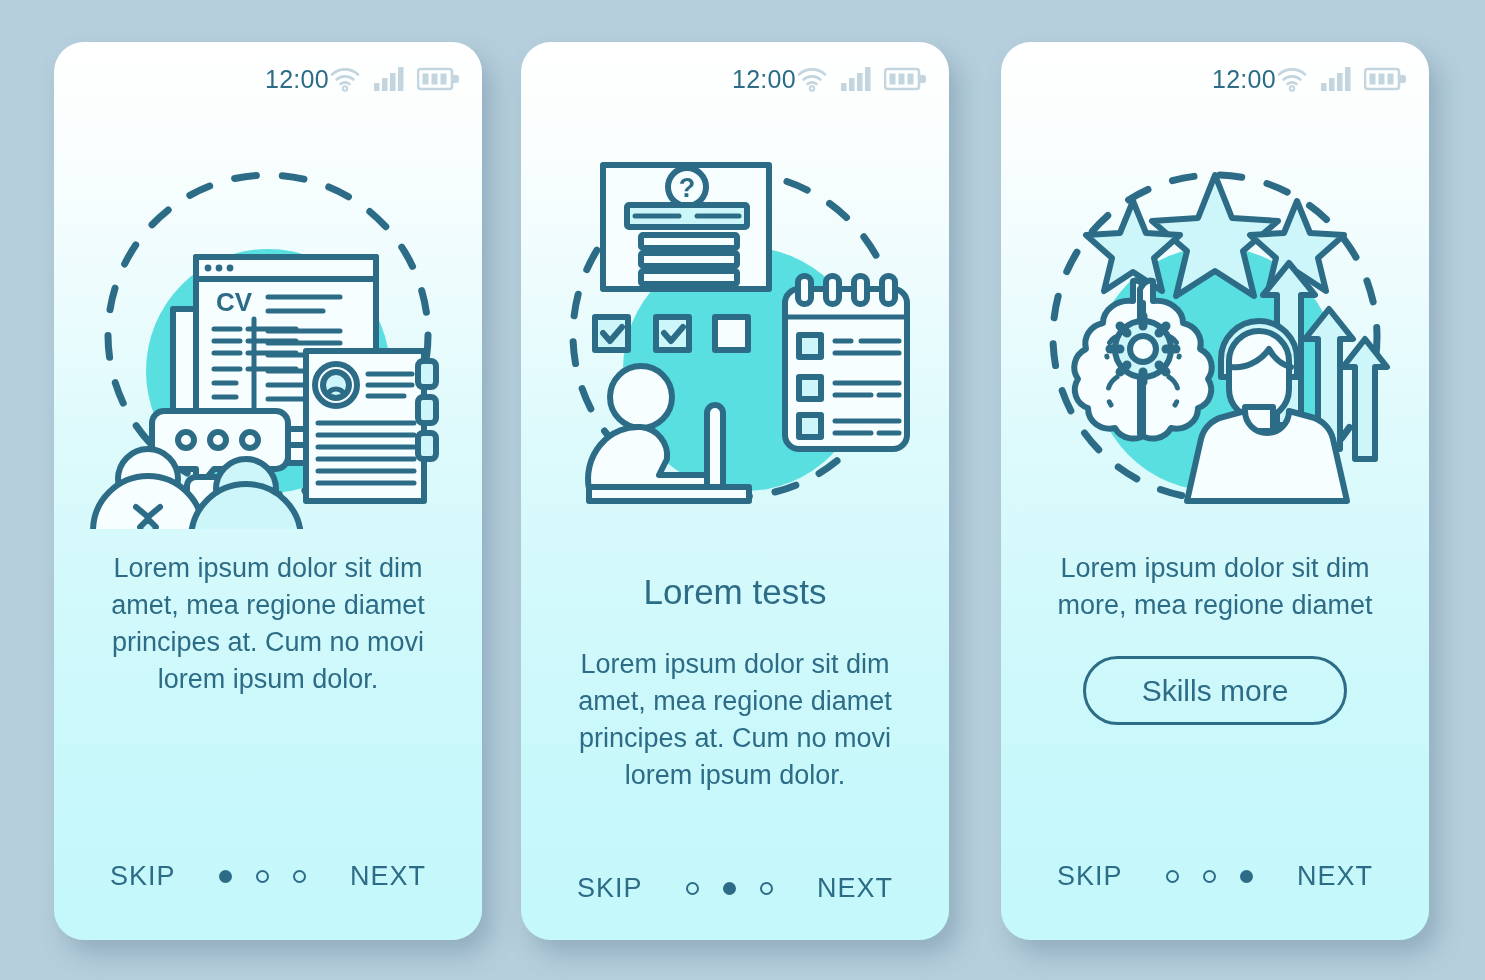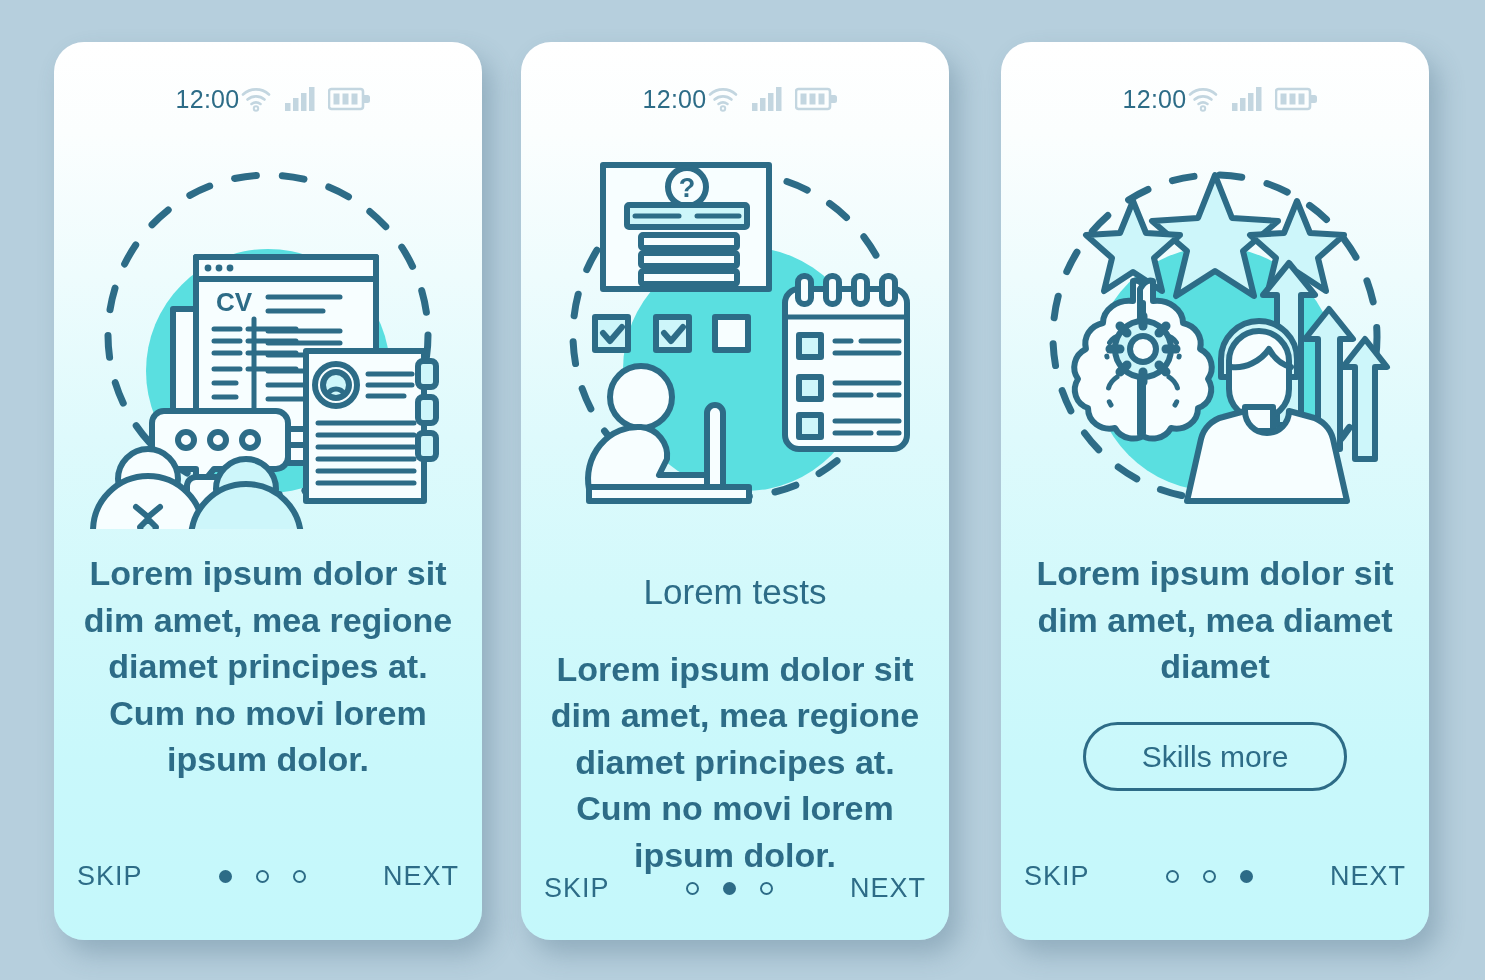--- a/index.html
+++ b/index.html
@@ -41,23 +41,22 @@
   #card-2 { left: 521px; }
   #card-3 { left: 1001px; }
 
   
   .status-bar {
     position: absolute;
     top: 0; left: 0; right: 0;
     height: 74px;
     display: flex;
     align-items: center;
-    justify-content: center;
+    justify-content: flex-end;
     padding: 0 23px 0 32px;
-    margin-top: 20px;
   }
   .status-time {
     font-size: 25px;
     color: #2d6c87;
     letter-spacing: 0.3px;
   }
   .status-icons {
     display: flex;
     align-items: center;
     gap: 12px;
@@ -91,24 +90,24 @@
   .slide-title {
     font-size: 35px;
     line-height: 1.13;
     color: #2d6c87;
     font-weight: 400;
     margin-bottom: 16px;
   }
   #card-2 .slide-title { margin-bottom: 34px; }
 
   .slide-body {
-    font-size: 34px;
+    font-size: 27px;
     line-height: 1.37;
     color: #2d6c87;
-    font-weight: 700;
+    font-weight: 400;
   }
 
   .learn-more-btn {
     display: inline-block;
     margin-top: 32px;
     padding: 15px 56px;
     font-size: 30px;
     color: #2d6c87;
     background: transparent;
     border: 3px solid #2d6c87;
@@ -119,21 +118,21 @@
   }
 
   
   .nav-row {
     position: absolute;
     left: 0; right: 0;
     height: 40px;
     display: flex;
     align-items: center;
     justify-content: space-between;
-    padding: 0 23px;
+    padding: 0 56px;
   }
   #card-1 .nav-row { top: 814px; }
   #card-2 .nav-row { top: 826px; }
   #card-3 .nav-row { top: 814px; }
 
   .nav-label {
     font-size: 27px;
     color: #2d6c87;
     letter-spacing: 1px;
     background: none;
@@ -507,21 +506,21 @@
 
         <path class="p3" d="M196 220 a38 38 0 0 1 76 0 v18 h-76 z"></path>
         <path class="w3" d="M204 222 a30 30 0 0 1 60 0 v28 a30 30 0 0 1 -60 0 z"></path>
         <path class="l3" d="M206 228 c14 2 30 -6 38 -18 c5 9 13 16 22 18"></path>
         <path class="w3" d="M220 268 h28 v24 h-28 z"></path>
         <path class="w3" d="M162 362 l14 -62 a30 30 0 0 1 22 -22 l22 -6 a22 22 0 0 0 44 0 l22 6 a30 30 0 0 1 22 22 l14 62 z"></path>
       </svg>
     </div>
 
     <div class="text-block">
-      <p class="slide-body">Lorem ipsum dolor sit dim amet, mea diamet diamet</p>
+      <p class="slide-body">Lorem ipsum dolor sit dim more, mea regione diamet</p>
       <button class="learn-more-btn">Skills more</button>
     </div>
 
     <div class="nav-row">
       <button class="nav-label">SKIP</button>
       <div class="dots">
         <span class="dot"></span>
         <span class="dot"></span>
         <span class="dot active"></span>
       </div>

